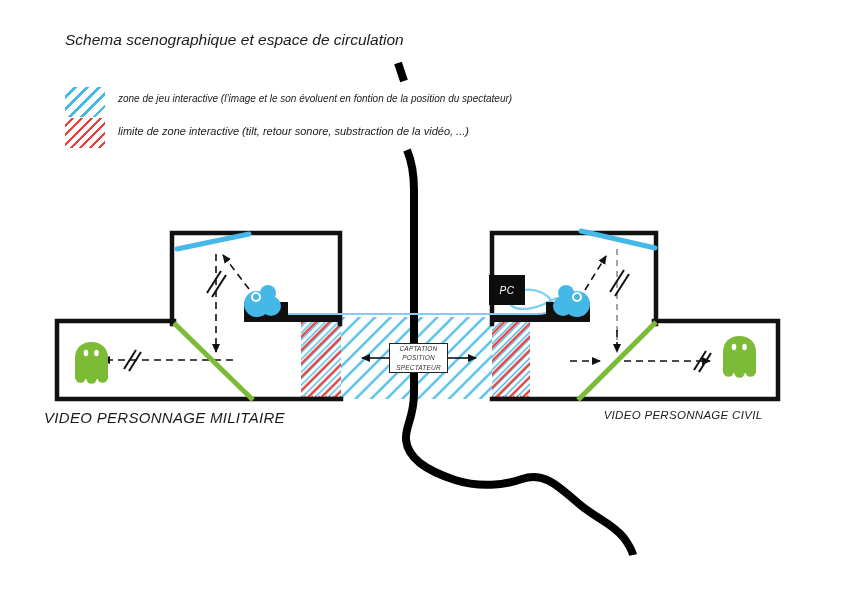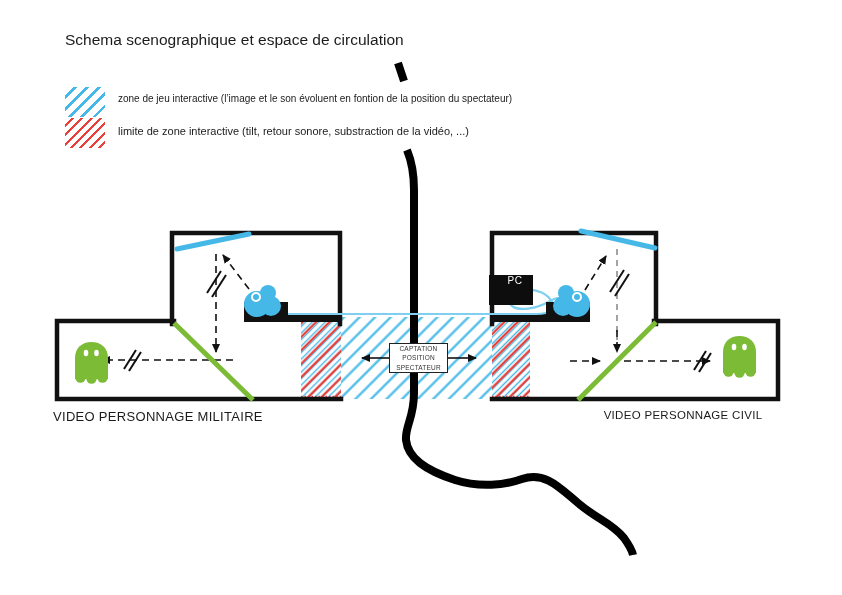--- a/index.html
+++ b/index.html
@@ -1,36 +1,36 @@
 <!DOCTYPE html>
 <html style="--blue: #45b8e8; --red: #e8403a; --green: #7cbb35; --cable: #7fd0f0; --gray_dash: #9a9a9a; --black: #111111;"><head>
 <meta charset="utf-8">
 <style>
   html,body{margin:0;padding:0;background:#fff;}
   #canvas{position:relative;width:842px;height:595px;background:#fff;overflow:hidden;
-          font-family:"Liberation Sans","DejaVu Sans",sans-serif;color:#1b1b1b;}
+          font-family:"Liberation Sans","DejaVu Sans",sans-serif;color:#1b1b1b;font-style:italic;}
   #diagram-svg{position:absolute;left:0;top:0;}
   .txt{position:absolute;white-space:nowrap;}
   #title{left:65px;top:31px;font-size:15.5px;}
   .legend-swatch{position:absolute;width:40px;height:30px;}
   #swatch-blue{left:65px;top:87px;
     background:repeating-linear-gradient(135deg,transparent 0 6px,var(--blue,#45b8e8) 6px 8.6px);}
   #swatch-red{left:65px;top:118px;
     background:repeating-linear-gradient(135deg,transparent 0 4.6px,var(--red,#e8403a) 4.6px 6.6px);}
   #legend-line1{left:118px;top:93px;font-size:10px;}
   #legend-line2{left:118px;top:125px;font-size:11px;}
-  #label-left{left:53px;top:409px;font-size:13px;letter-spacing:.3px;}
+  #label-left{left:44px;top:409px;font-size:15px;letter-spacing:.3px;}
   #label-right{left:583px;top:409px;width:200px;text-align:center;font-size:11.5px;letter-spacing:.3px;}
   #captation-box{position:absolute;left:389px;top:343px;width:59px;height:30px;background:#fff;
     border:1.5px solid #222;box-sizing:border-box;display:flex;flex-direction:column;
     justify-content:center;align-items:center;font-size:6.5px;line-height:1.45;
     letter-spacing:.2px;color:#333;text-align:center;}
   #pc-box{position:absolute;left:489px;top:275px;width:36px;height:30px;background:#0d0d0d;
-    color:#fff;display:flex;justify-content:center;font-size:10px;
-    letter-spacing:.5px;padding-left:8px;}
+    color:#fff;display:flex;justify-content:center;align-items:center;font-size:10px;
+    letter-spacing:.5px;}
   
   .wall{fill:none;stroke:var(--black,#111);stroke-width:4.5;stroke-linecap:square;}
   .screen{fill:none;stroke:var(--blue,#45b8e8);stroke-width:5;stroke-linecap:round;}
   .mirror{fill:none;stroke:var(--green,#7cbb35);stroke-width:5;stroke-linecap:butt;}
   .dash{fill:none;stroke:#111;stroke-width:1.6;stroke-dasharray:7 5;}
   .dashg{fill:none;stroke:var(--gray_dash,#9a9a9a);stroke-width:1.8;stroke-dasharray:6 5;}
   .solidline{fill:none;stroke:#111;stroke-width:1.6;}
   .brk{fill:none;stroke:#111;stroke-width:2;}
   .blob{fill:var(--blue,#45b8e8);}
   .ghost-body{fill:var(--green,#7cbb35);}

